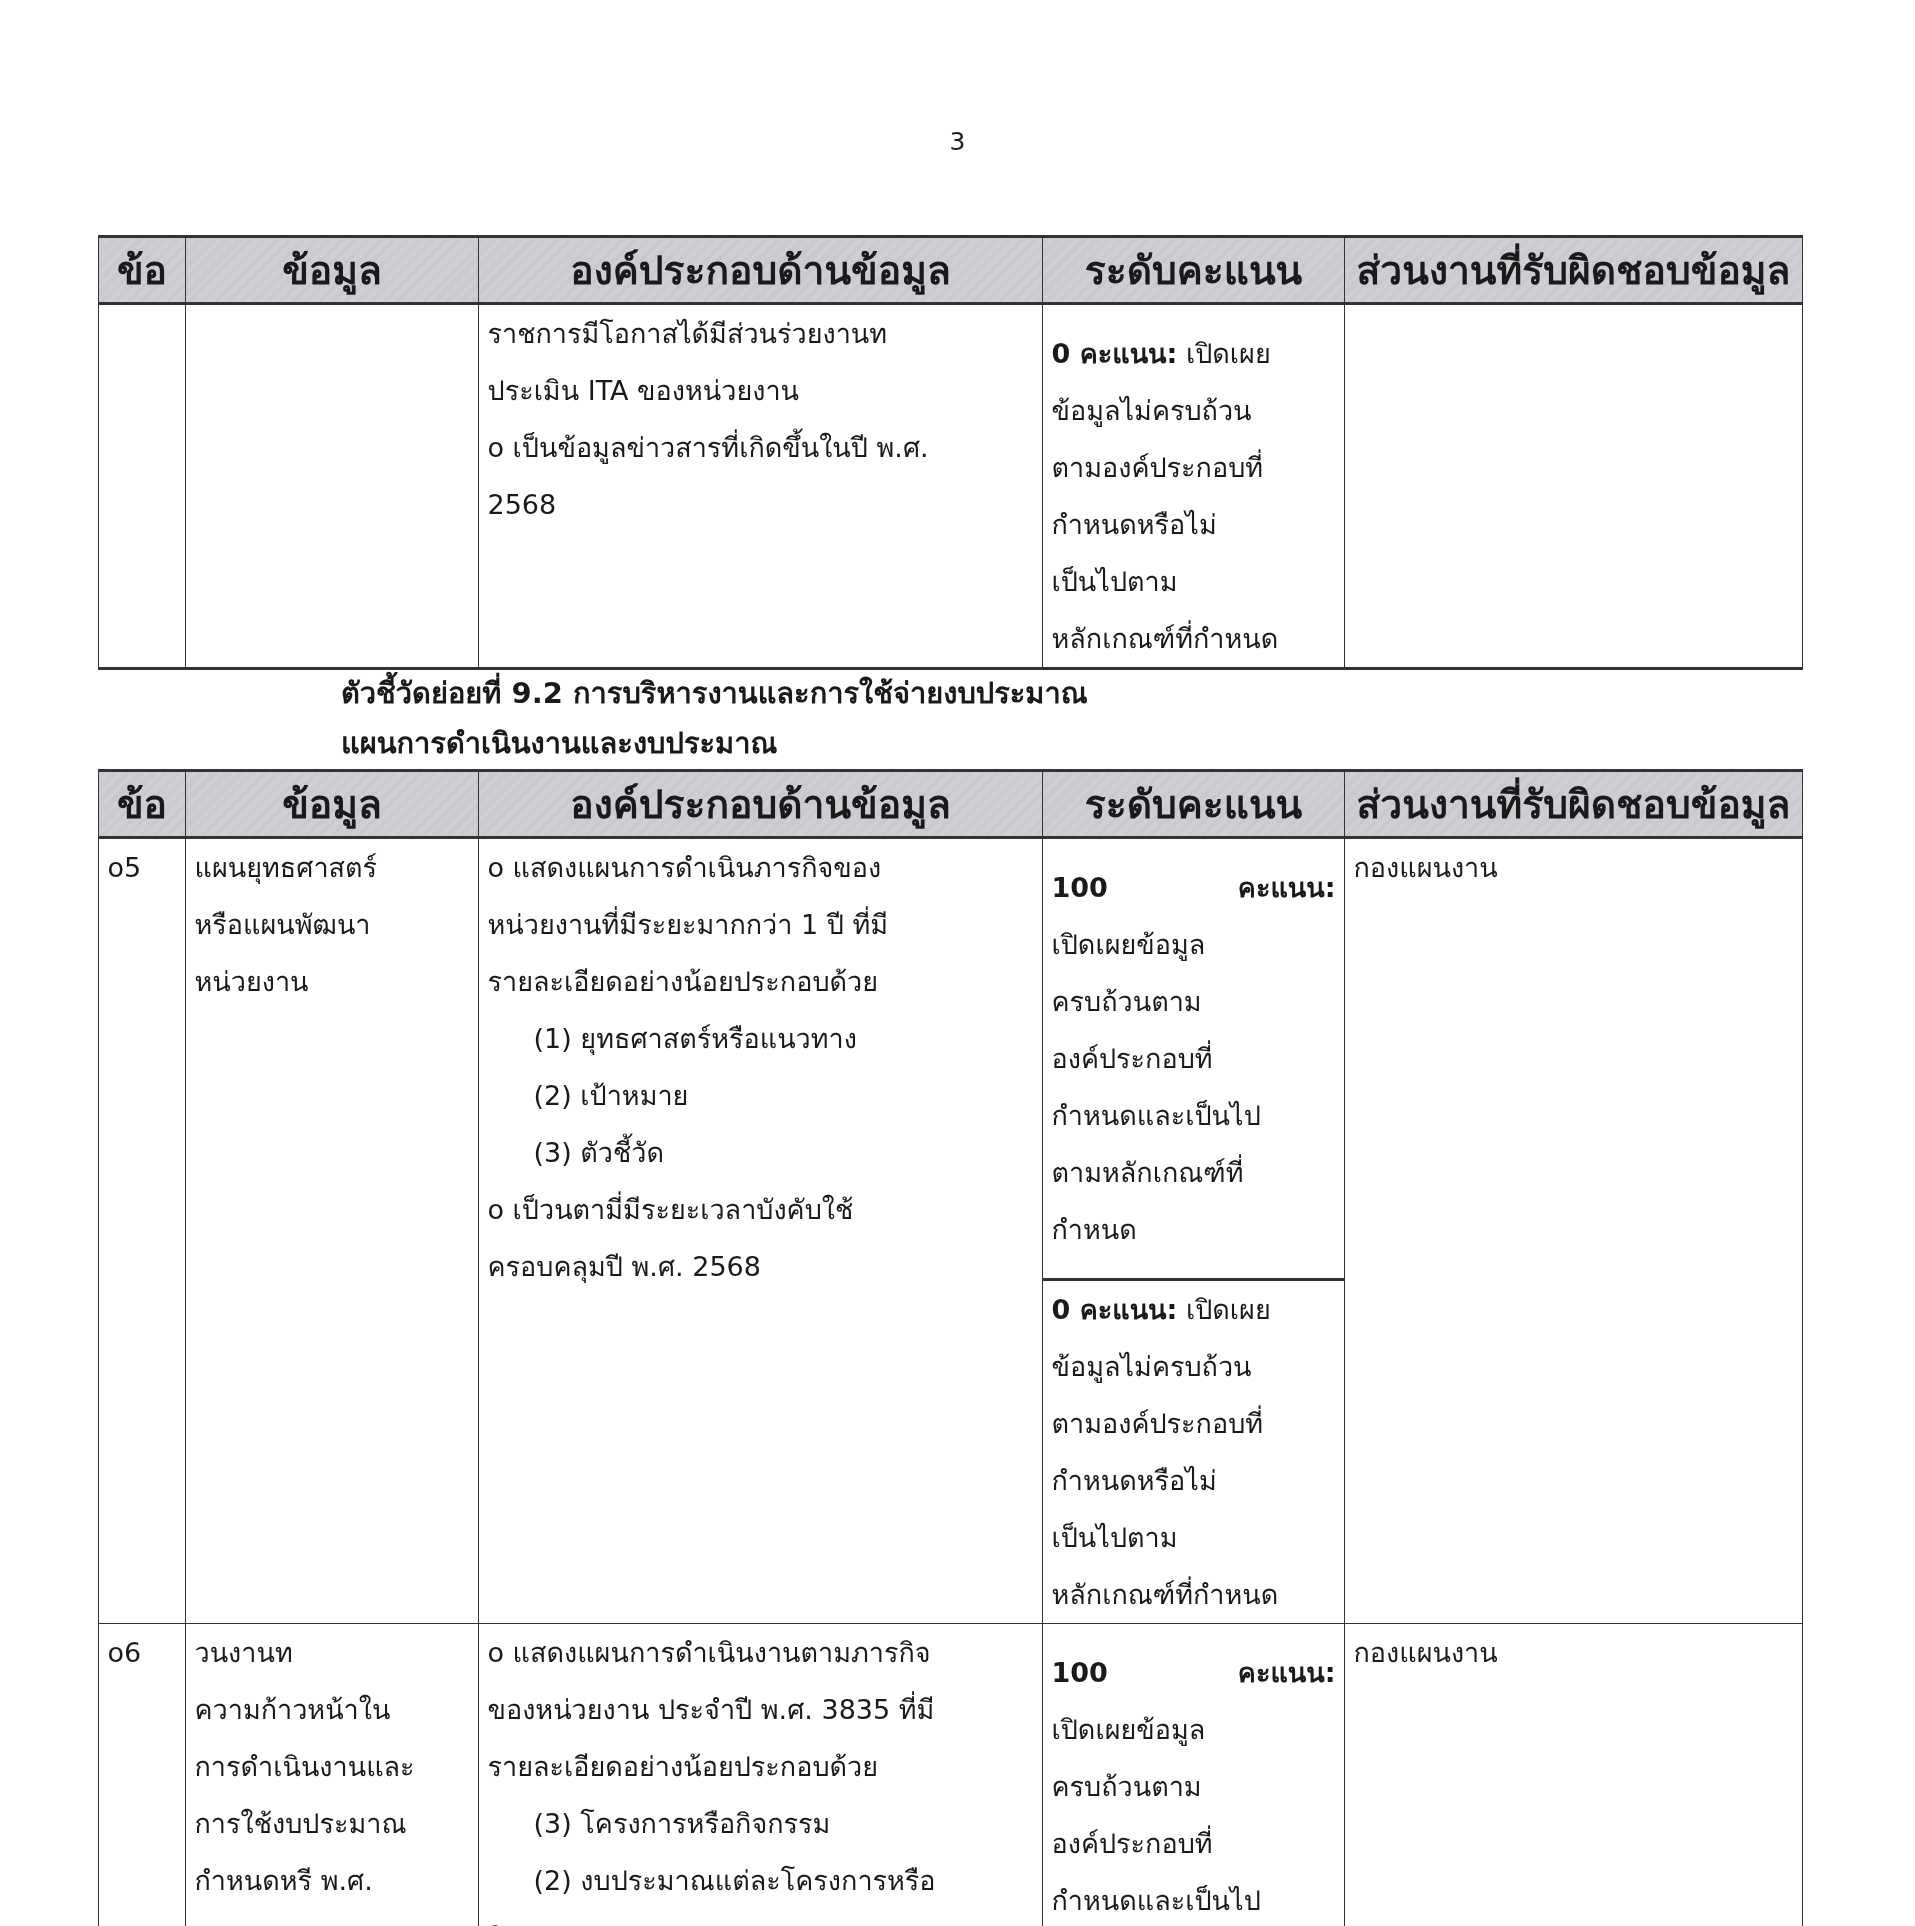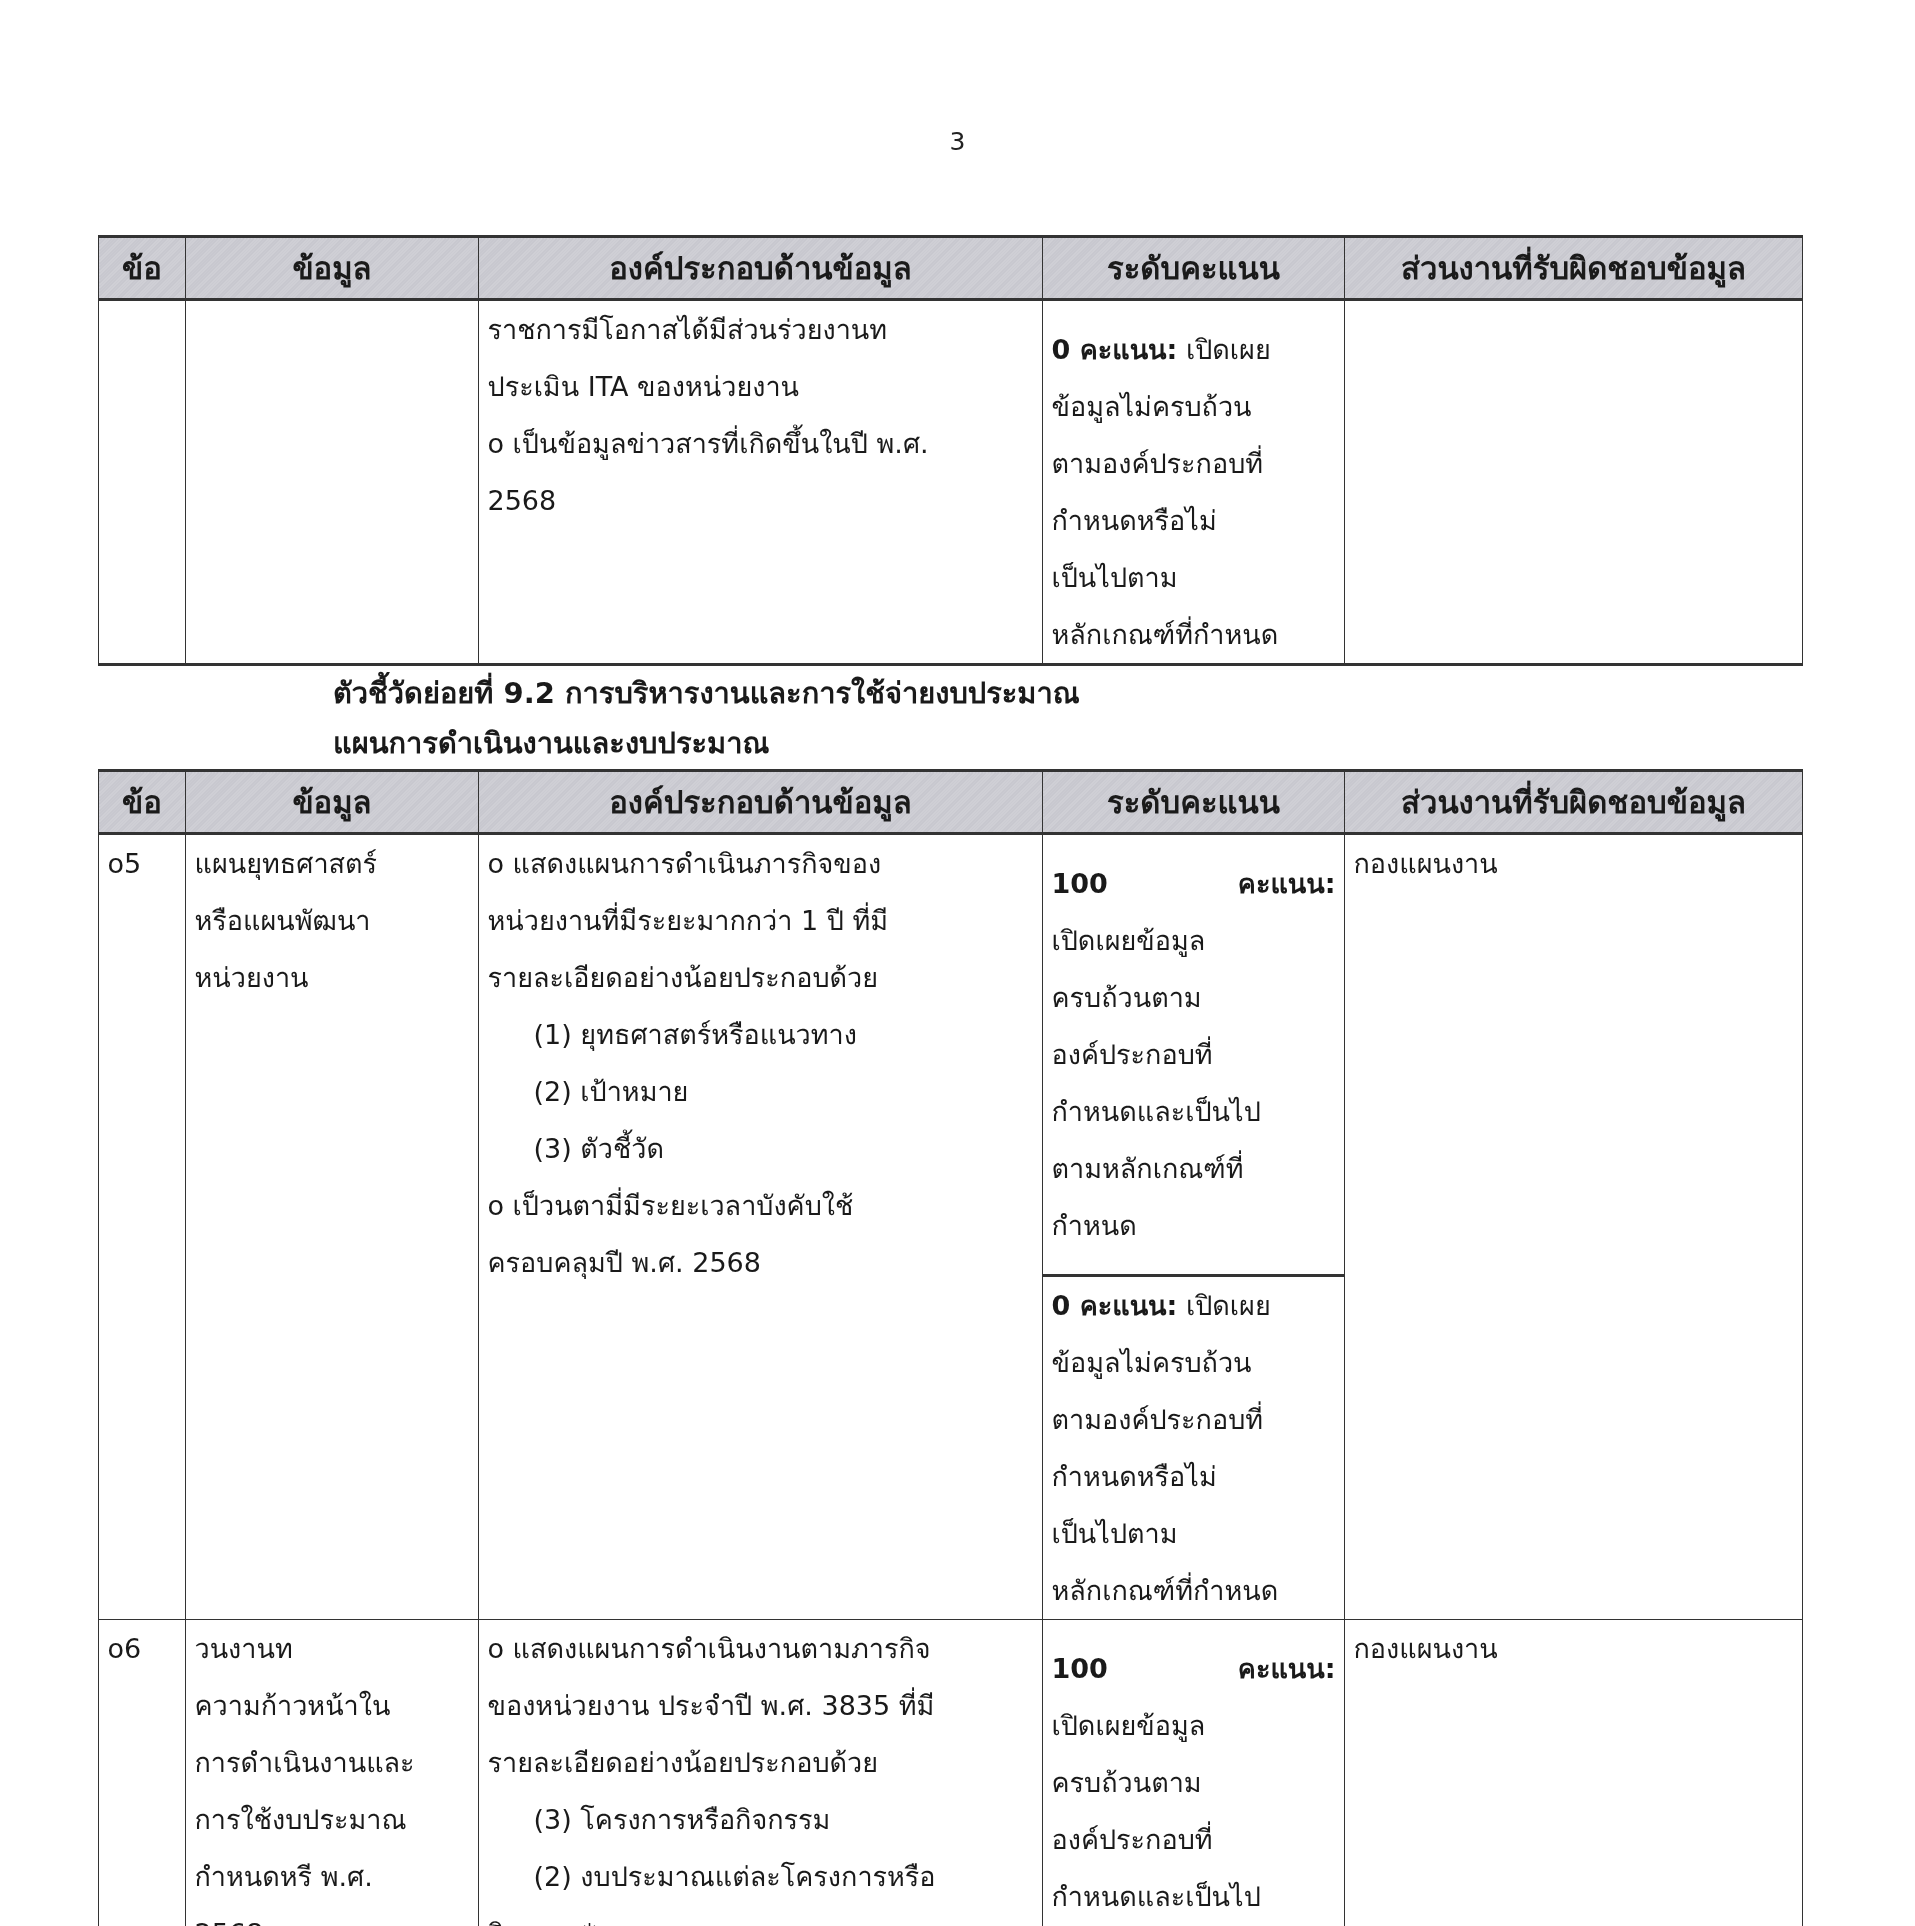--- a/index.html
+++ b/index.html
@@ -9,34 +9,34 @@
                  font-size: 25px; color: #222; }
   table.grid { position: absolute; left: 98px; width: 1705px; border-collapse: collapse;
                table-layout: fixed; }
   table.grid col.c0 { width: 87px; }
   table.grid col.c1 { width: 293px; }
   table.grid col.c2 { width: 564px; }
   table.grid col.c3 { width: 302px; }
   table.grid col.c4 { width: 458px; }
   table.grid th, table.grid td { border: 1.5px solid #333; vertical-align: top; }
   table.grid th { background: repeating-linear-gradient(135deg,#d2d2d8 0 1.2px,#c4c4cc 1.2px 2.3px);
-                  height: 58px; font-weight: bold; font-size: 31px; text-align: center;
+                  height: 58px; font-weight: bold; font-size: 39px; text-align: center;
                   vertical-align: middle; border-top-width: 3.9px; border-bottom-width: 3.9px; }
   table.grid td { font-size: 27px; line-height: 57px; padding: 0 8.5px; }
   table.grid tr.last td { border-bottom-width: 3.9px; }
   .cell-line { display: block; white-space: nowrap; overflow: hidden; }
   .indent { padding-left: 46px; }
   .bold { font-weight: bold; }
   .score-block { padding: 0 !important; }
   .score-part { padding: 0 8.5px; margin-top: 20px; }
   .score-part + .score-part { border-top: 3.1px solid #333; }
   .justify { text-align: justify; text-align-last: justify; }
   #table1 { top: 235px; }
   #table2 { top: 769px; }
-  .section-heading { position: absolute; left: 333px; font-size: 29px; font-weight: bold; }
+  .section-heading { position: absolute; left: 341px; font-size: 29px; font-weight: bold; }
   #heading1 { top: 670px; }
   #heading2 { top: 720px; }
 </style>
 </head>
 <body>
 
 <div class="page-number">3</div>
 
 <table class="grid" id="table1">
   <colgroup>

